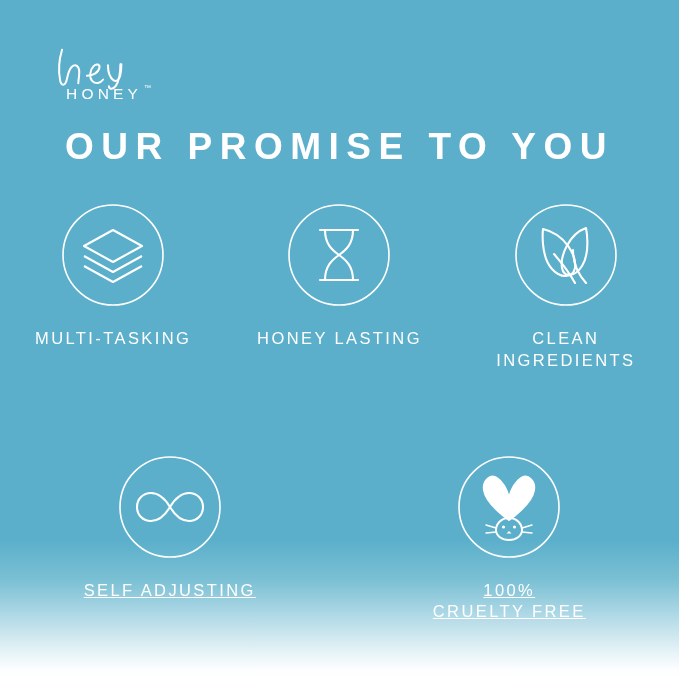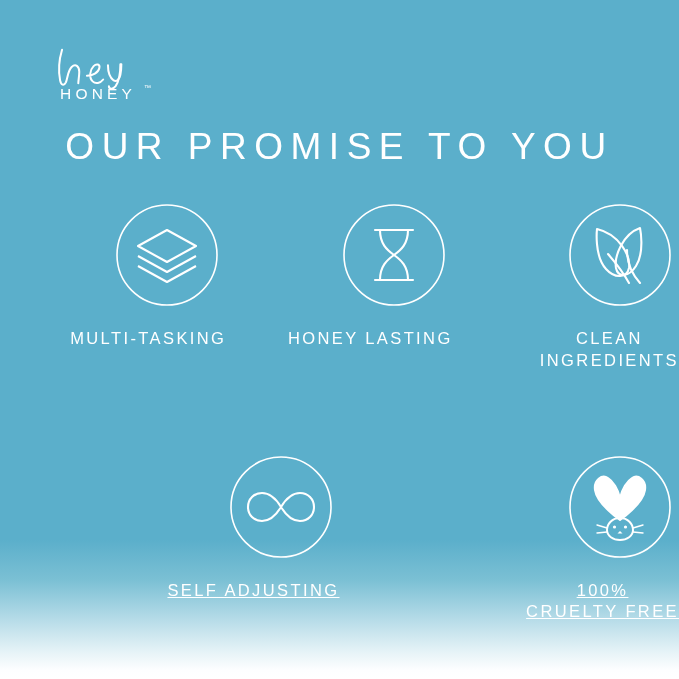--- a/index.html
+++ b/index.html
@@ -38,21 +38,21 @@
   }
   .logo-script {
     position: absolute;
     left: 0;
     top: 0;
     width: 110px;
     height: 44px;
   }
   .logo-word {
     position: absolute;
-    left: 8px;
+    left: 14px;
     top: 40px;
     color: #ffffff;
     font-size: 15.5px;
     letter-spacing: 4.2px;
     font-weight: 400;
     line-height: 1;
   }
   .logo-tm {
     position: absolute;
     left: 92px;
@@ -65,42 +65,42 @@
   
   .title {
     position: absolute;
     left: 0;
     top: 125px;
     width: 679px;
     text-align: center;
     color: #ffffff;
     font-size: 37px;
     letter-spacing: 7.5px;
-    font-weight: 400;
+    font-weight: 700;
     line-height: 1.2;
     white-space: nowrap;
   }
 
   
   .grid {
     position: absolute;
     left: 0;
     top: 196px;
     width: 679px;
   }
   .row {
     display: flex;
     width: 679px;
   }
   .row + .row { margin-top: 76px; }
   .cell {
     flex: 1 1 0;
     display: flex;
     flex-direction: column;
-    align-items: flex-end;
+    align-items: center;
   }
   .icon-circle {
     width: 118px;
     height: 118px;
     display: block;
   }
   .cell-label {
     margin-top: 14px;
     color: #ffffff;
     font-size: 16.5px;

